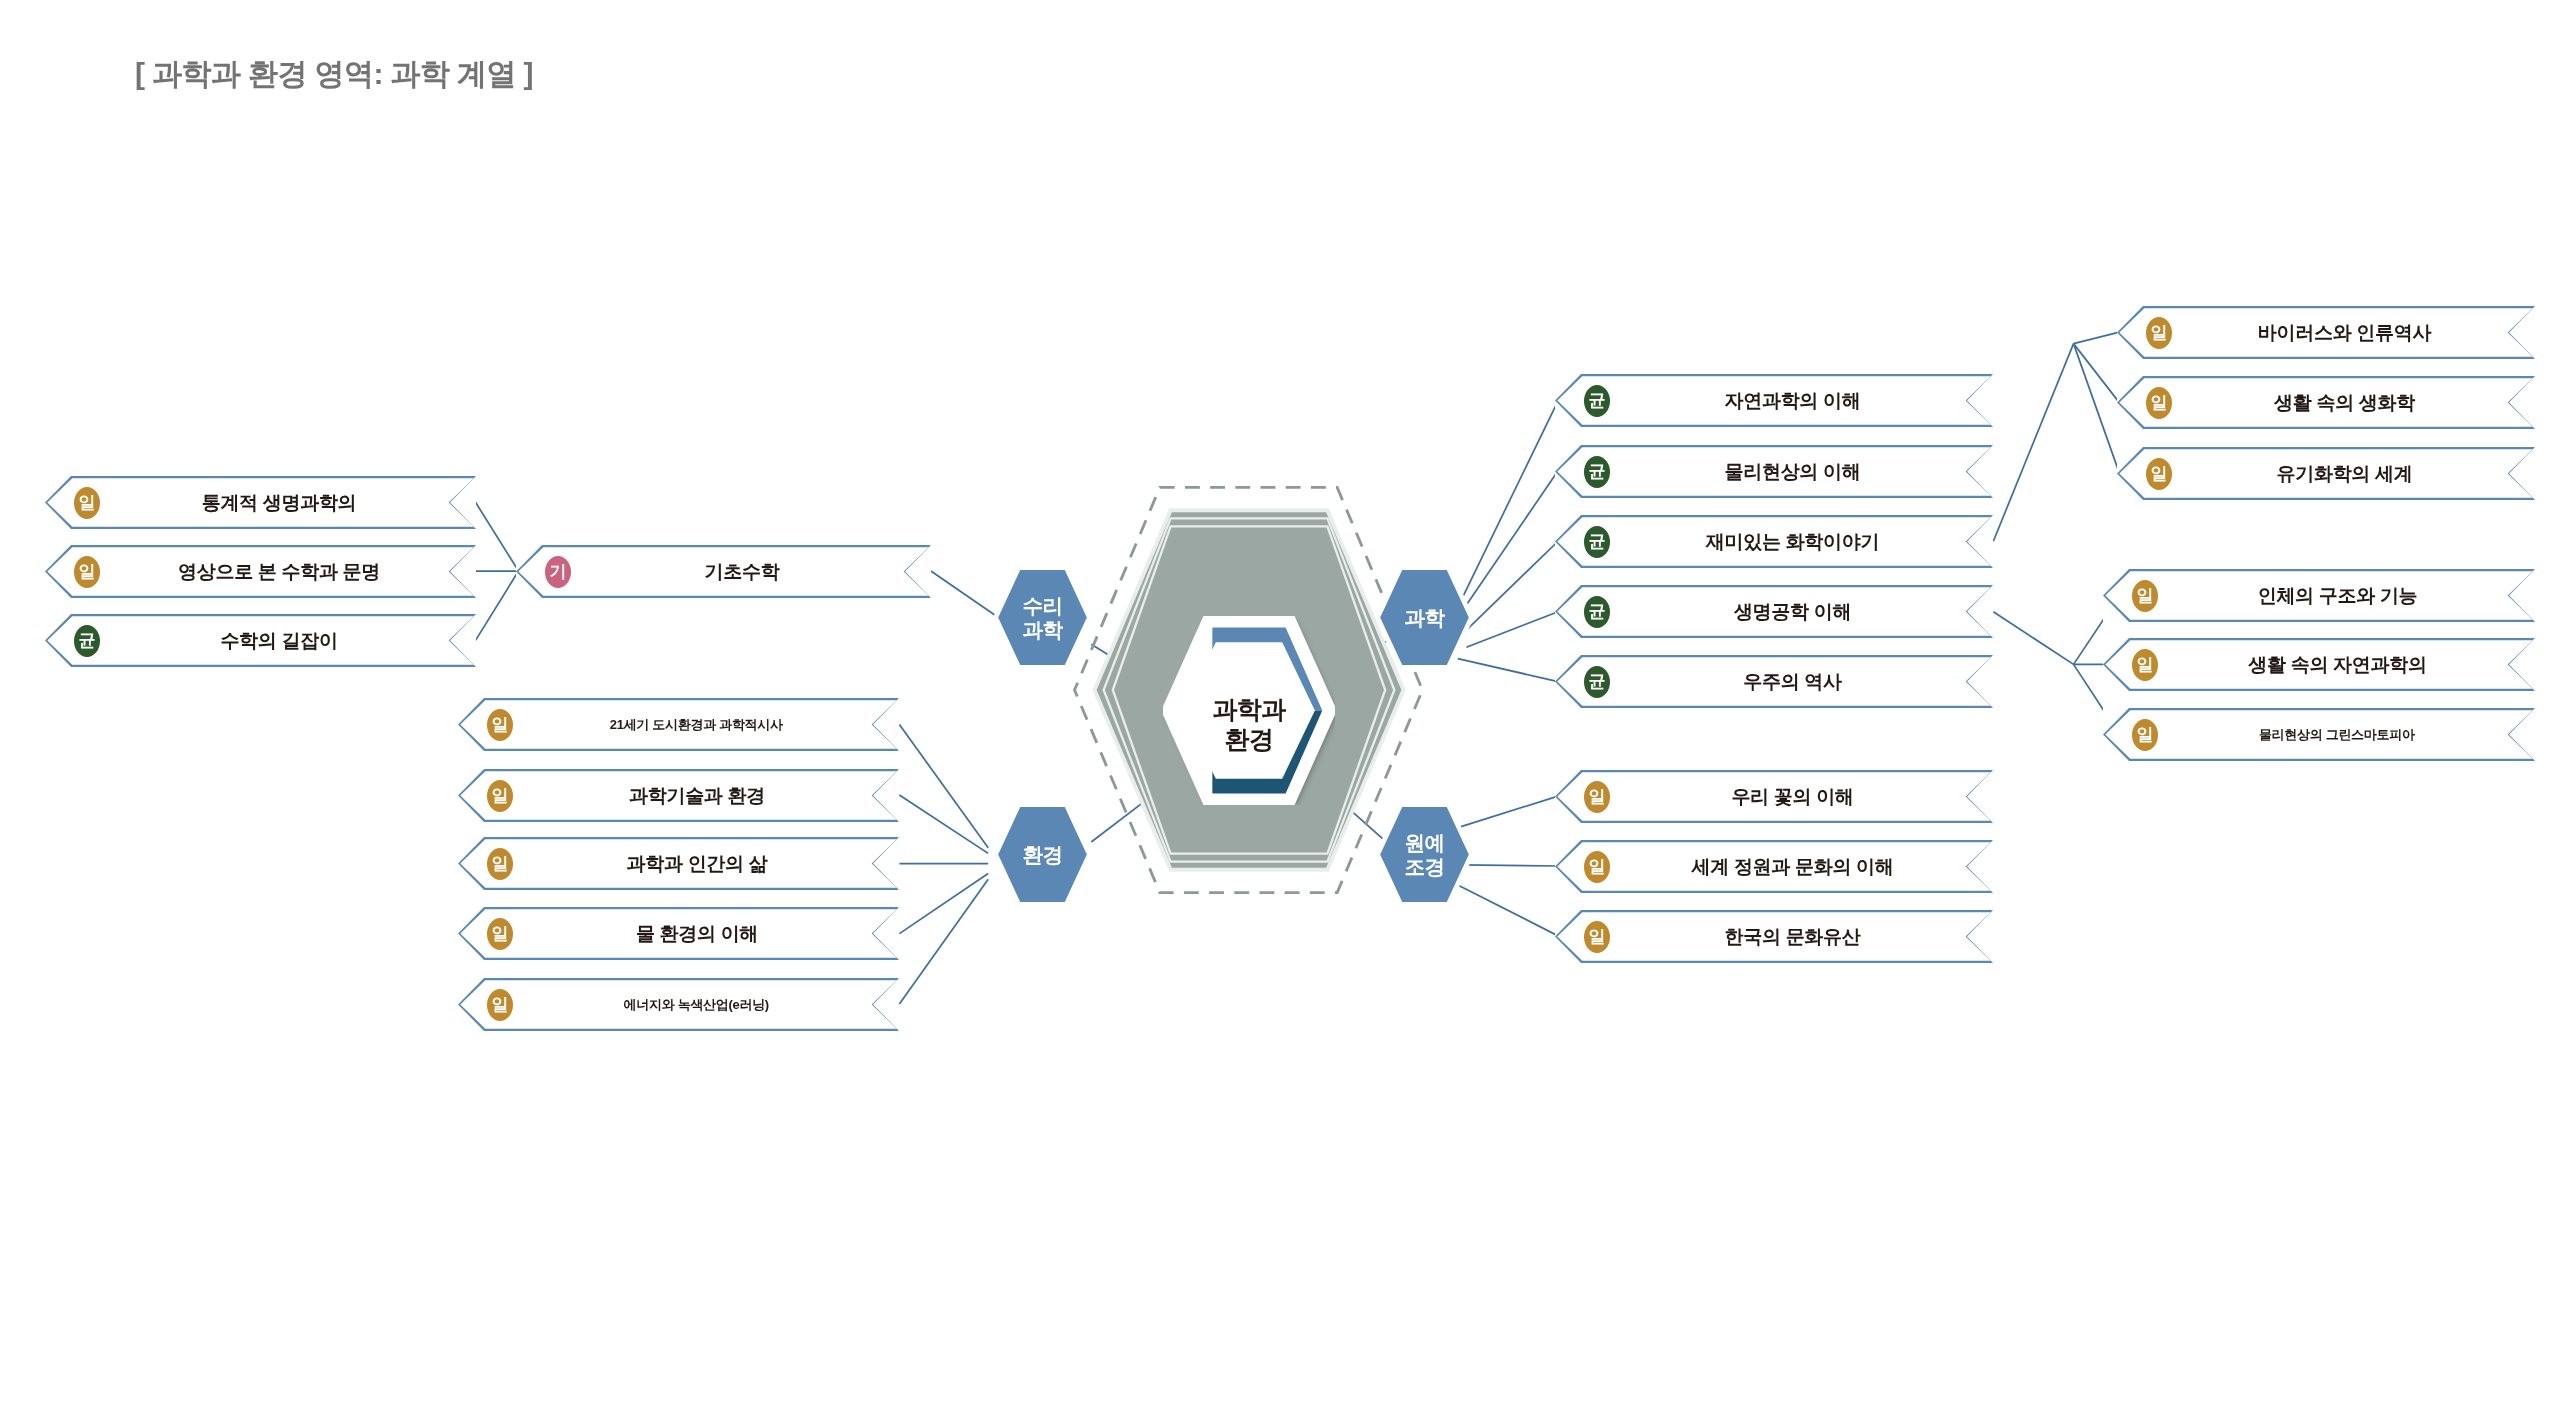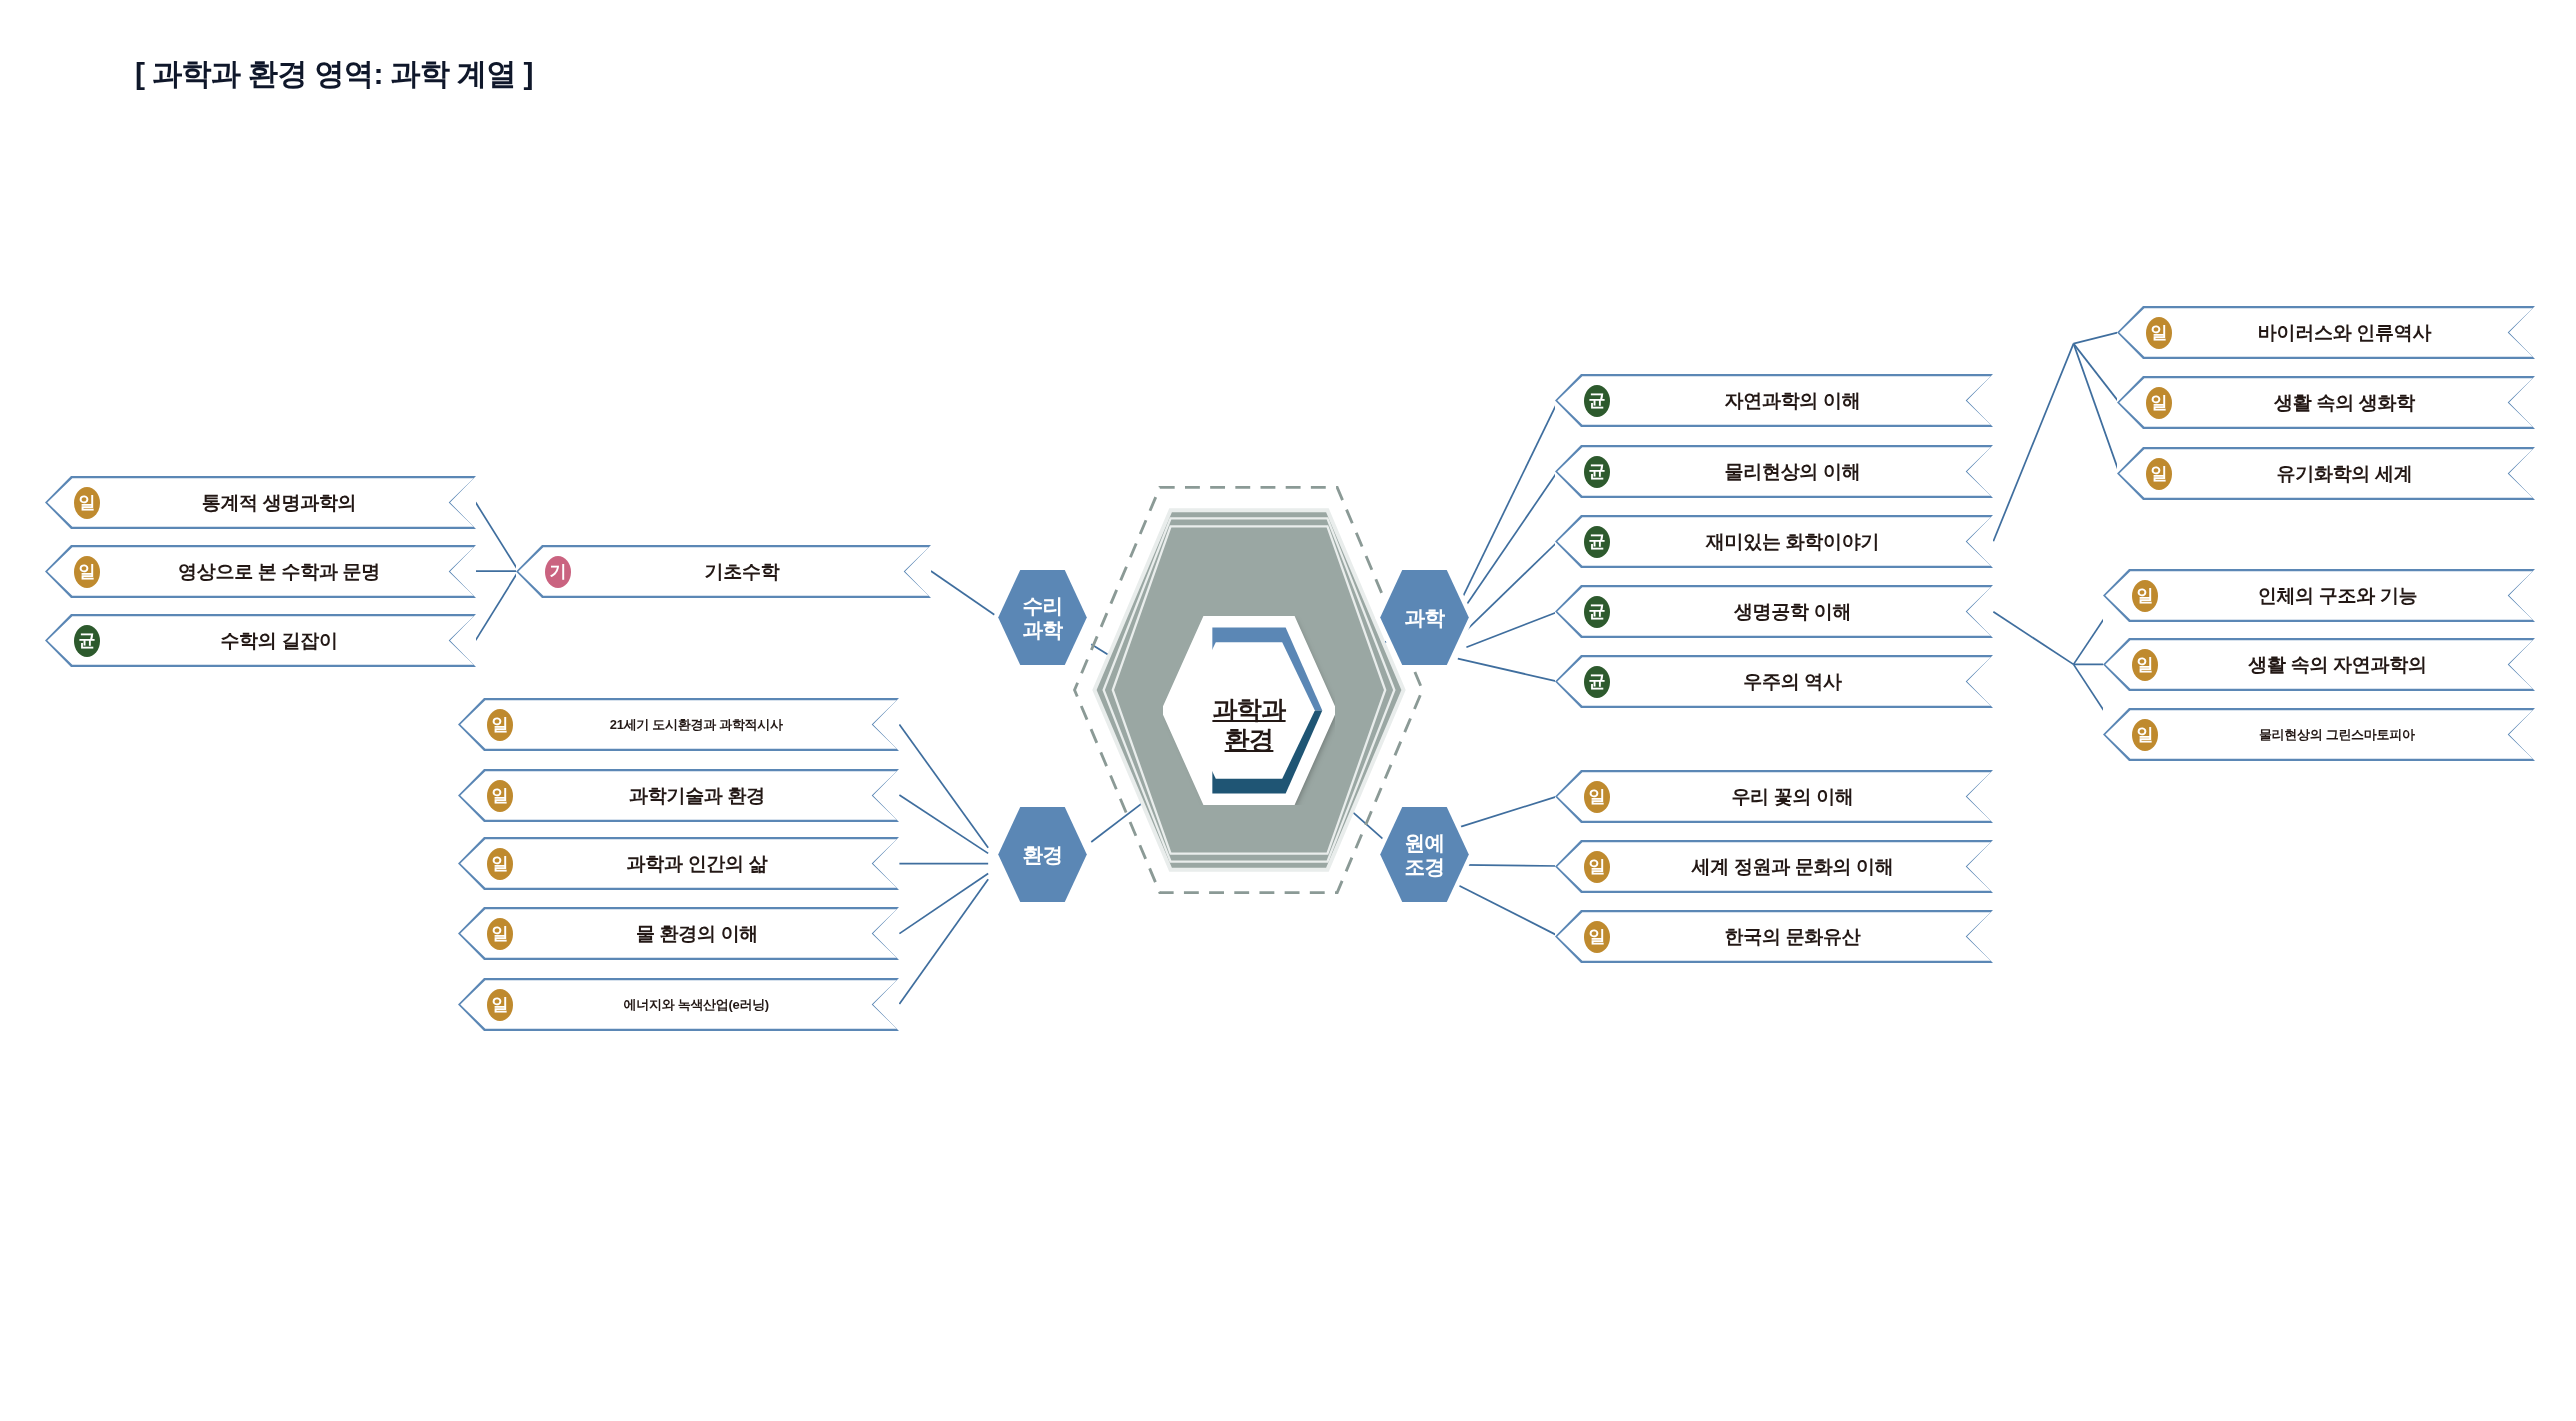--- a/index.html
+++ b/index.html
@@ -6,21 +6,21 @@
   body{
     font-family:"Liberation Sans","DejaVu Sans",sans-serif;
     width:2576px;height:1421px;position:relative;overflow:hidden;
   }
   #canvas{position:absolute;inset:0;}
   svg.links{position:absolute;left:0;top:0;width:2576px;height:1421px;pointer-events:none;}
 
   
   .title{
     position:absolute;left:135px;top:54px;
-    font-size:30px;font-weight:600;color:#0f172a;letter-spacing:-0.6px;
+    font-size:30px;font-weight:600;color:#737373;letter-spacing:-0.6px;
     white-space:nowrap;
   }
 
   
   .chev{
     position:absolute;height:53px;box-sizing:border-box;
     display:flex;align-items:center;
     background:#ffffff;
     filter:drop-shadow(0 0 0 rgba(0,0,0,0));
   }
@@ -80,21 +80,21 @@
   .grey-hex{
     position:absolute;left:20.6px;top:24px;width:314px;height:364px;
   }
   .core-hex{
     position:absolute;left:92px;top:132px;width:172px;height:189px;
   }
   .core-label{
     position:absolute;left:92px;top:132px;width:172px;height:216px;
     display:flex;align-items:center;justify-content:center;
     font-size:25px;font-weight:800;color:#231815;text-align:center;line-height:1.2;
-    letter-spacing:-0.6px;white-space:pre-line;z-index:5;text-decoration:underline;
+    letter-spacing:-0.6px;white-space:pre-line;z-index:5;
   }
 </style>
 </head>
 <body>
 
 <div id="canvas">
 
   <div class="title">[ 과학과 환경 영역: 과학 계열 ]</div>
 
   <svg class="links" viewBox="0 0 4497 2481">

